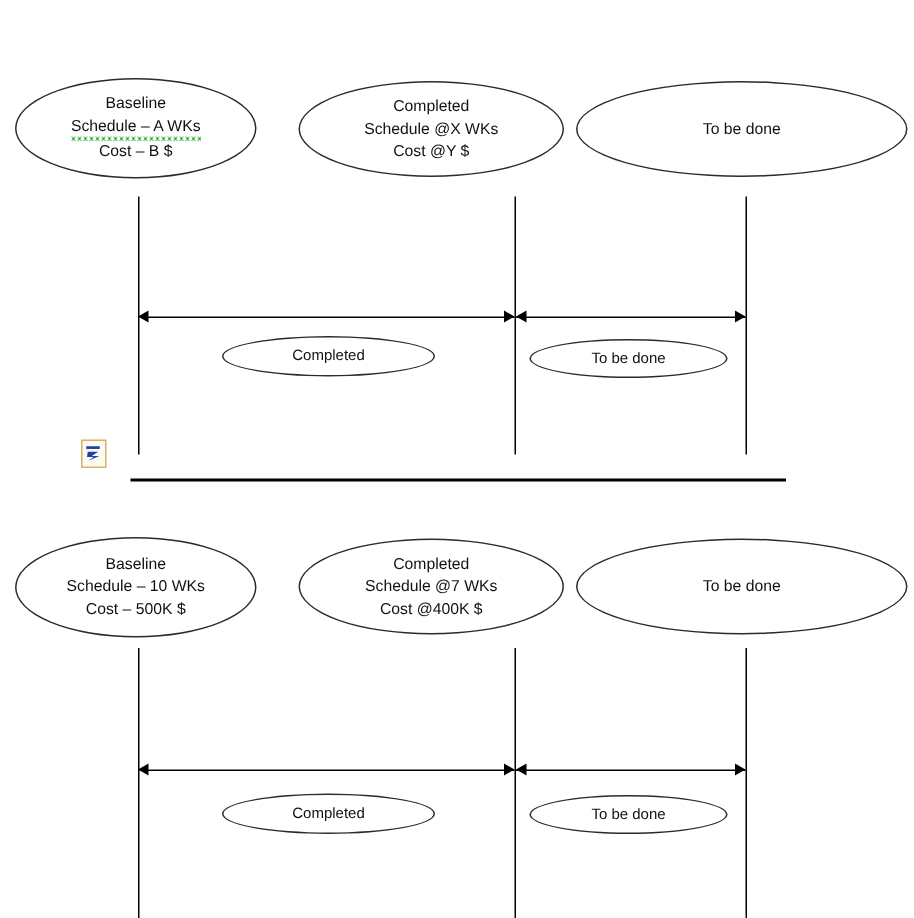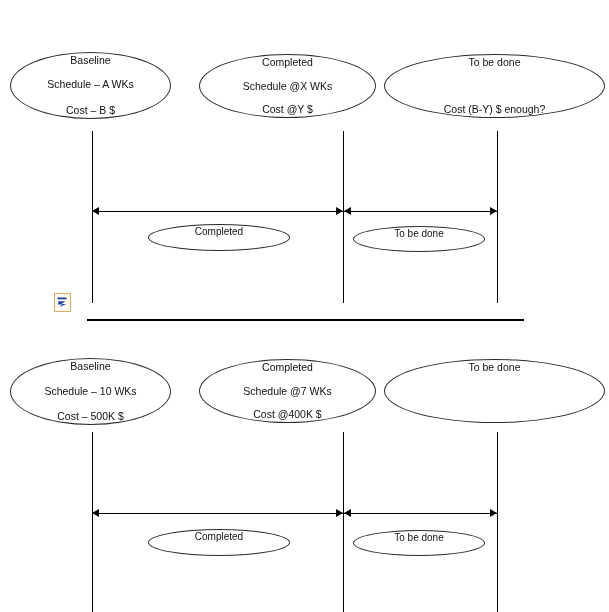--- a/index.html
+++ b/index.html
@@ -35,21 +35,21 @@
 
   
   .ellipse {
     position: absolute;
     box-sizing: border-box;
     border: 1px solid #2b2b2b;
     border-radius: 50%;
     display: flex;
     flex-direction: column;
     align-items: center;
-    justify-content: space-between;
+    justify-content: center;
     text-align: center;
     background: transparent;
   }
   .ellipse .line {
     display: block;
     font-size: 10.5px;
     line-height: 15px;
     color: #111111;
     white-space: nowrap;
   }
@@ -123,21 +123,20 @@
   </div>
 
   <div class="ellipse" style="left:199px; top:54px; width:177px; height:64px;">
     <span class="line">Completed</span>
     <span class="line">Schedule @X WKs</span>
     <span class="line">Cost @Y $</span>
   </div>
 
   <div class="ellipse" style="left:384px; top:54px; width:221px; height:64px;">
     <span class="line">To be done</span>
-    <span class="line">Cost (B-Y) $ enough?</span>
   </div>
 
   <div class="vline" style="left:92px; top:131px; height:172px;"></div>
   <div class="vline" style="left:343px; top:131px; height:172px;"></div>
   <div class="vline" style="left:497px; top:131px; height:172px;"></div>
 
   <div class="hline" style="left:93px; top:211px; width:250px;"></div>
   <div class="arrow-left" style="left:92px; top:207px;"></div>
   <div class="arrow-right" style="left:336px; top:207px;"></div>
 

